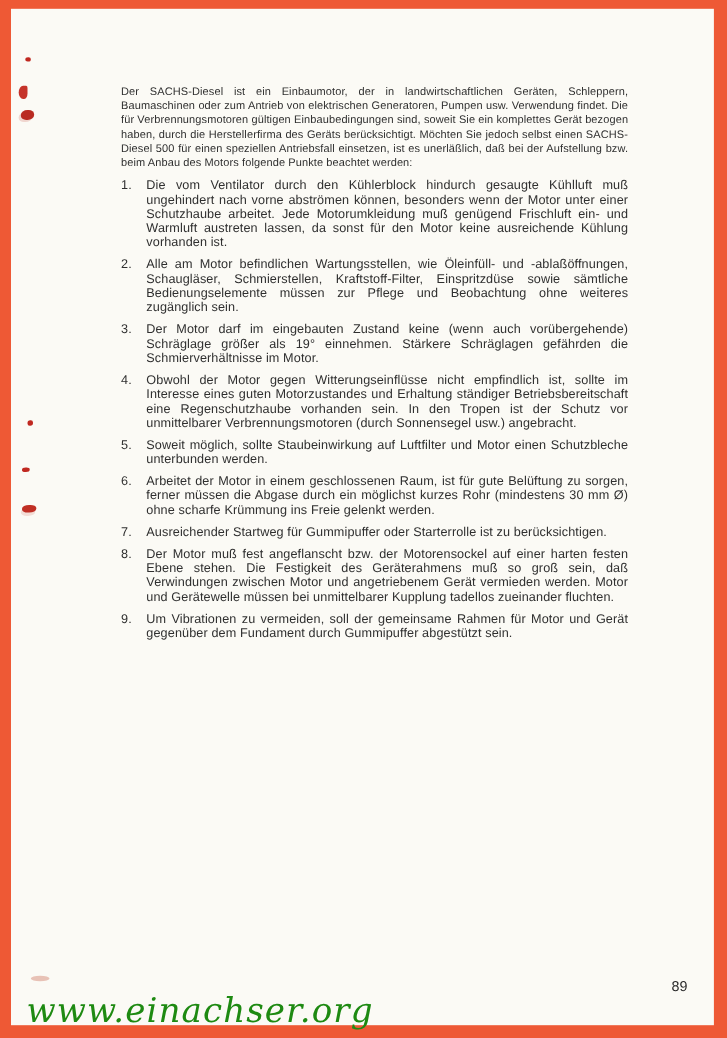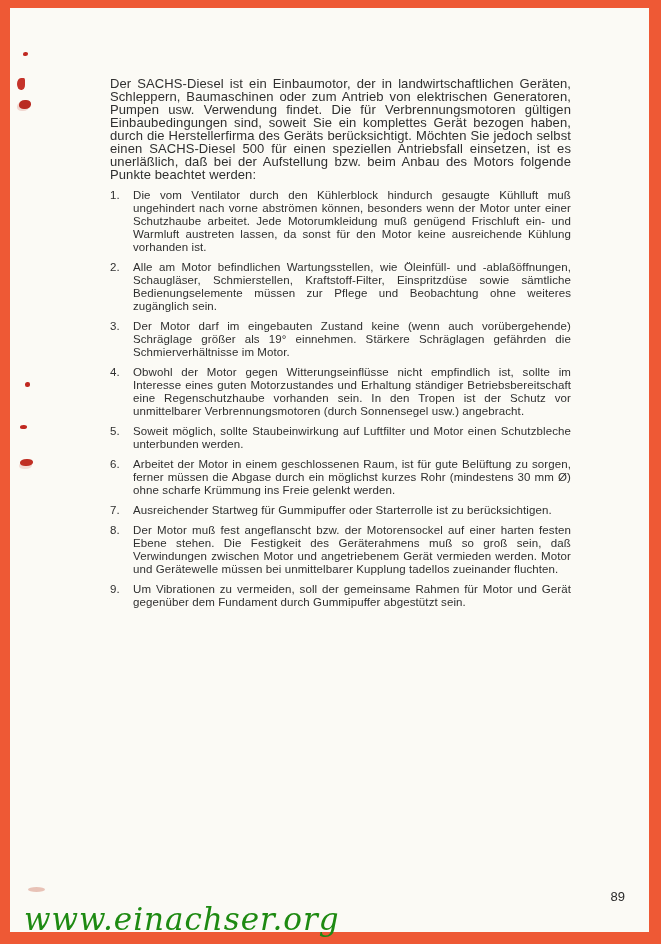--- a/index.html
+++ b/index.html
@@ -30,21 +30,21 @@
   h1.title {
     margin: 0;
     font-size: 18px;
     font-weight: bold;
     letter-spacing: 0.8px;
     color: #1c1c1c;
     line-height: 22px;
   }
   p.intro {
     margin: 21px 0 0 0;
-    font-size: 13px;
+    font-size: 10px;
     line-height: 13px;
     text-align: justify;
     letter-spacing: 0.1px;
   }
   .list {
     margin-top: 8px;
   }
   .item {
     display: flex;
     margin-top: 7px;

